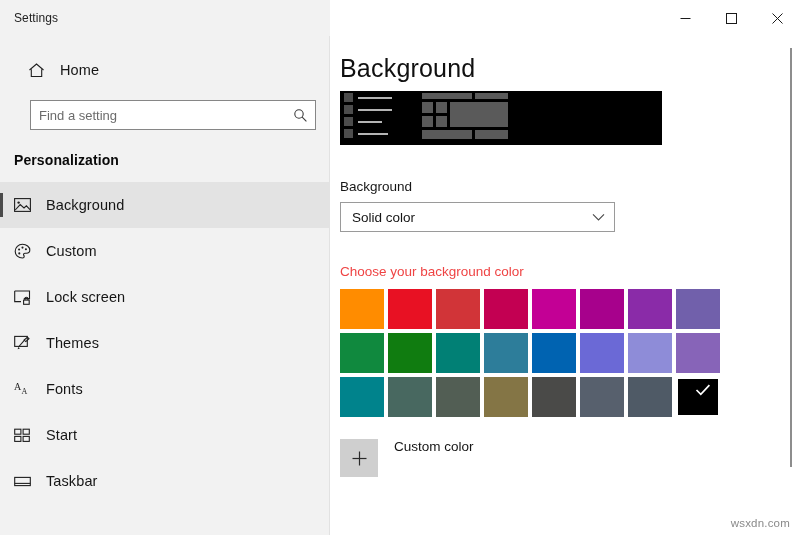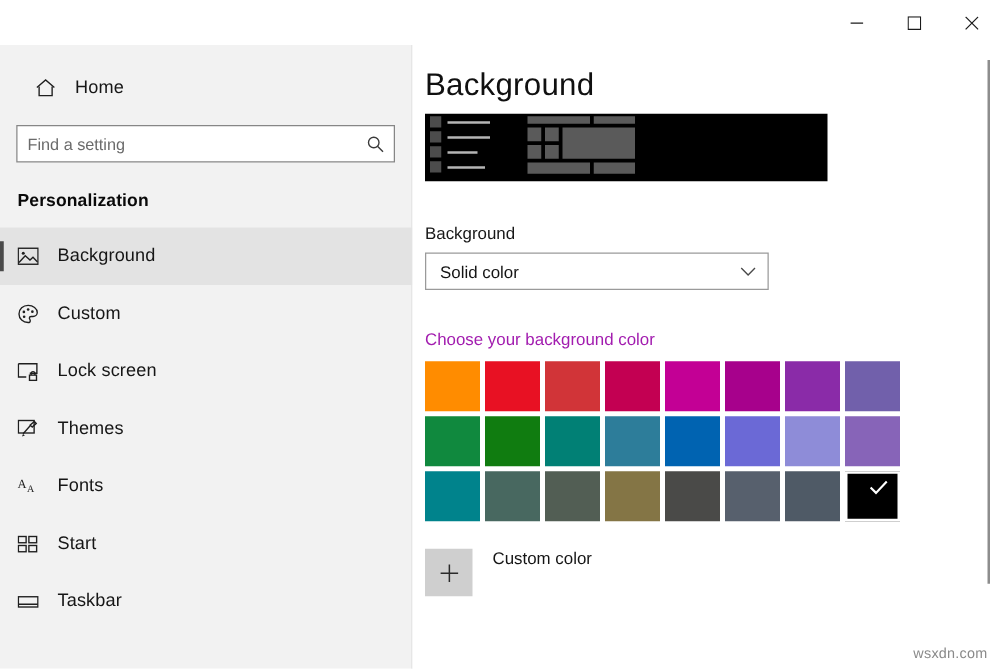--- a/index.html
+++ b/index.html
@@ -108,21 +108,21 @@
     font-size: 14.5px;
     color: #161616;
     margin-left: 4px;
     letter-spacing: .1px;
   }
 
   #home-row { height: 44px; margin-top: 12px; padding-left: 28px; }
 
   
   #search-wrap {
-    margin: 8px 14px 0 13px;
+    margin: 8px 14px 0 30px;
     height: 30px;
     border: 1px solid #868686;
     background: #ffffff;
     display: flex;
     align-items: center;
     box-sizing: border-box;
   }
   #search-input {
     flex: 1 1 auto;
     border: 0;
@@ -245,21 +245,21 @@
   }
   #dropdown-value {
     font-size: 13.5px;
     color: #141414;
     text-align: center;
   }
   #dropdown-chevron { color: #4a4a4a; display: flex; }
 
   #swatch-heading {
     font-size: 13.5px;
-    color: #a21caf;
+    color: #ef4444;
     margin-top: 32px;
   }
 
   
   #swatch-grid {
     margin-top: 10px;
     display: grid;
     grid-template-columns: repeat(8, 44px);
     grid-auto-rows: 40px;
     gap: 4px 4px;
@@ -338,20 +338,23 @@
     letter-spacing: .2px;
     z-index: 9;
   }
 </style>
 </head>
 <body>
 
 <div id="window">
 
   <div id="titlebar">
+    <div id="titlebar-left">
+      <span id="app-title">Settings</span>
+    </div>
     <div id="titlebar-spacer"></div>
 
     <div class="winbtn" id="btn-min">
       <svg width="11" height="11" viewBox="0 0 11 11">
         <line x1="0.5" y1="5.5" x2="10.5" y2="5.5" stroke="#1a1a1a" stroke-width="1"></line>
       </svg>
     </div>
     <div class="winbtn" id="btn-max">
       <svg width="11" height="11" viewBox="0 0 11 11">
         <rect x="0.5" y="0.5" width="10" height="10" fill="none" stroke="#1a1a1a" stroke-width="1"></rect>

